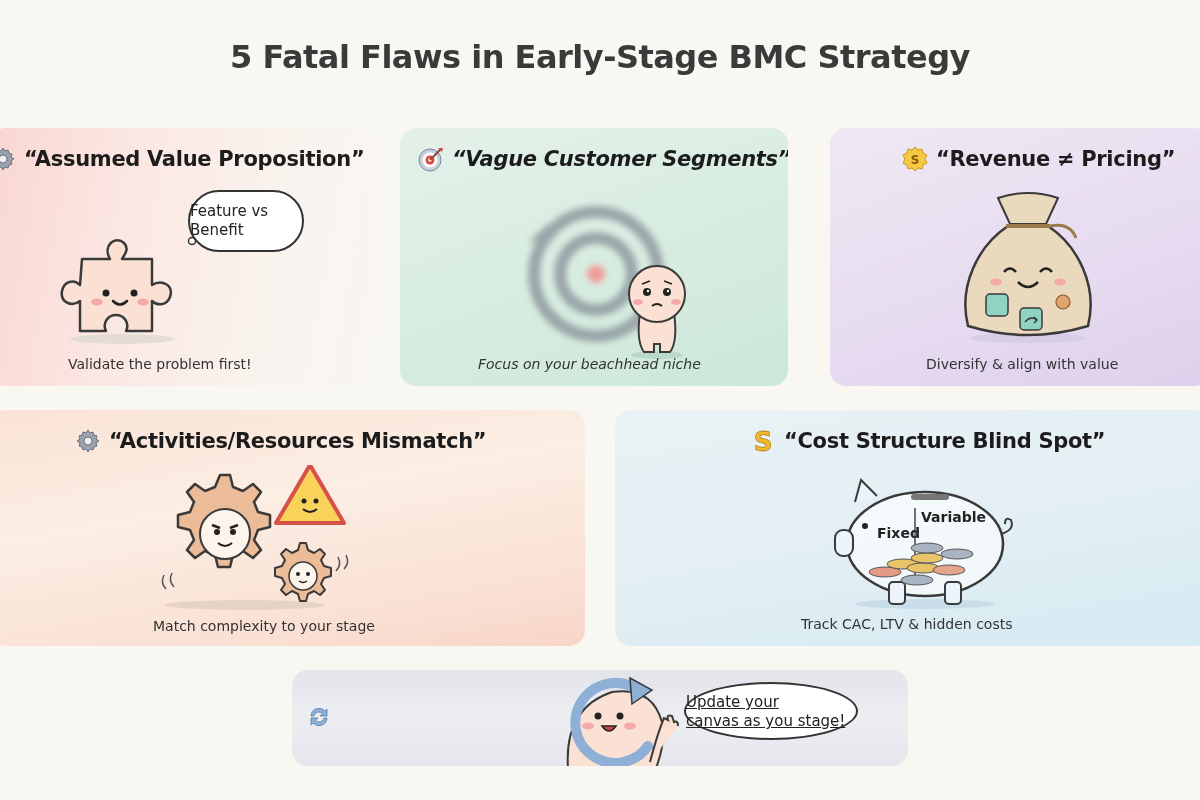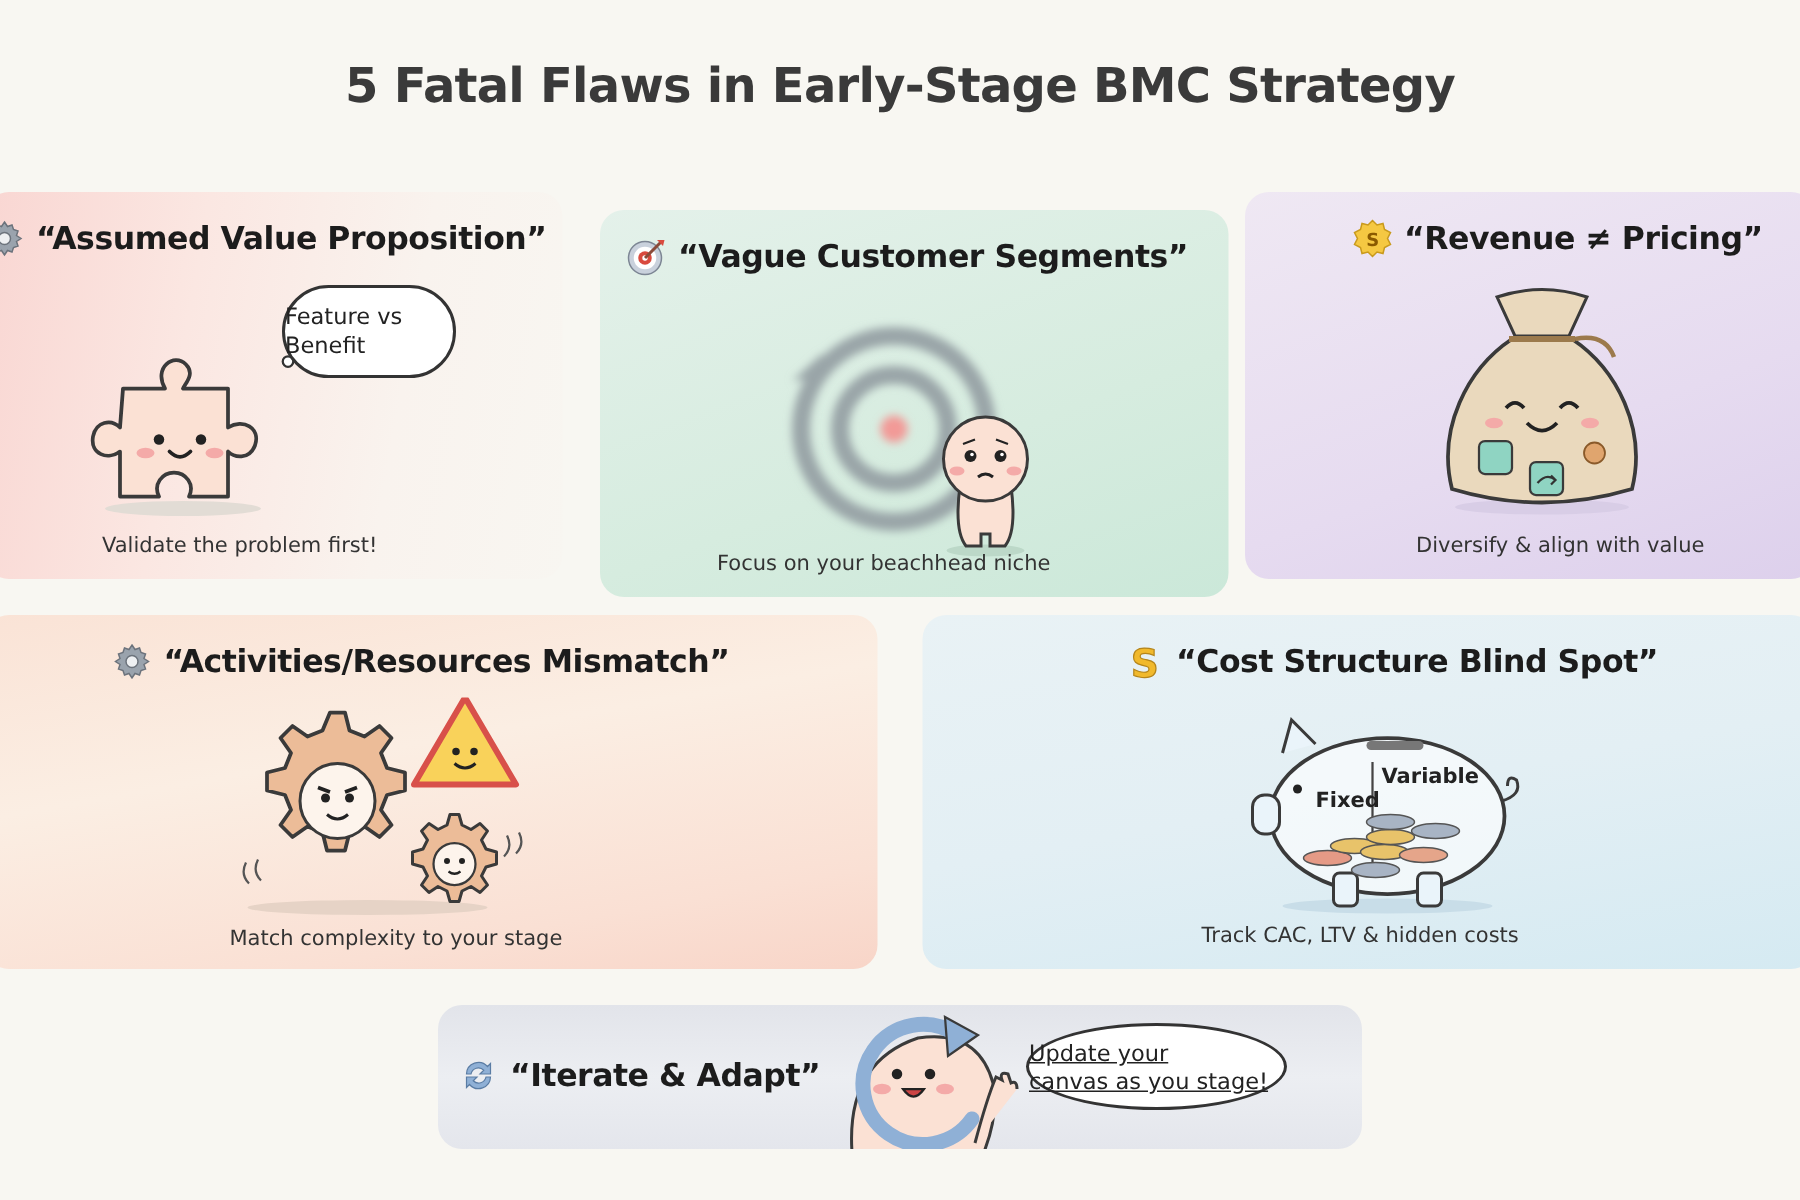--- a/index.html
+++ b/index.html
@@ -27,22 +27,22 @@
   }
   .card-caption {
     position: absolute; font-size: 14px; color: #333; white-space: nowrap;
     text-align: center;
   }
   .ico { width: 26px; height: 26px; display: inline-block; flex: none; }
   .illus { position: absolute; }
 
   #card-1 { left: -10px; top: 128px; width: 385px; height: 258px;
     background: linear-gradient(100deg, #f9d6d2 0%, #fbe7e2 35%, #f9f3ee 70%, #f8f6f1 100%); }
-  #card-2 { left: 400px; top: 140px; width: 419px; height: 258px;
-    background: linear-gradient(160deg, #e4f1ea 0%, #d6ecdf 60%, #cbe8d9 100%); }
+  #card-2 { left: 400px; top: 128px; width: 388px; height: 258px;
+    background: linear-gradient(160deg, #e4f1ea 0%, #d6ecdf 60%, #cbe8d9 100%); font-style: italic; }
   #card-3 { left: 830px; top: 128px; width: 380px; height: 258px;
     background: linear-gradient(160deg, #efe8f3 0%, #e6dbf0 60%, #ddd0ec 100%); }
   #card-4 { left: -10px; top: 410px; width: 595px; height: 236px;
     background: linear-gradient(170deg, #fae3d6 0%, #fbeee3 40%, #fae0d4 80%, #f8d5c8 100%); }
   #card-5 { left: 615px; top: 410px; width: 595px; height: 236px;
     background: linear-gradient(170deg, #e9f2f5 0%, #e3eff4 50%, #d5eaf2 100%); }
   #card-6 { left: 292px; top: 670px; width: 616px; height: 96px;
     background: linear-gradient(180deg, #e2e4ea 0%, #eceef2 50%, #e4e6ec 100%); }
 
   .bubble {
@@ -142,21 +142,21 @@
     <path d="M92 36 q20 -4 26 12" fill="none" stroke="#9c7a4c" stroke-width="3"></path>
     <path d="M46 82 q6 -7 12 0 M82 82 q6 -7 12 0" fill="none" stroke="#222" stroke-width="2.5"></path>
     <path d="M60 92 q10 10 20 0" fill="none" stroke="#222" stroke-width="2.5"></path>
     <ellipse cx="38" cy="92" rx="6" ry="3.5" fill="#f4aaa8"></ellipse>
     <ellipse cx="102" cy="92" rx="6" ry="3.5" fill="#f4aaa8"></ellipse>
     <rect x="28" y="104" width="22" height="22" rx="4" fill="#8fd4c2" stroke="#3a3a3a" stroke-width="1.5"></rect>
     <rect x="62" y="118" width="22" height="22" rx="4" fill="#8fd4c2" stroke="#3a3a3a" stroke-width="1.5"></rect>
     <path d="M67 132 q6 -7 12 -2 m-3 -3 l3 3 -3 3" fill="none" stroke="#333" stroke-width="1.5"></path>
     <circle cx="105" cy="112" r="7" fill="#e0a56e" stroke="#8a5a2a" stroke-width="1.2"></circle>
   </svg>
-  <div class="card-caption" style="left:96px; top:228px;margin-left:18px;">Diversify &amp; align with value</div>
+  <div class="card-caption" style="left:96px; top:228px;">Diversify &amp; align with value</div>
 </div>
 
 <div class="card" id="card-4">
   <div class="card-title" style="left:85px; top:18px;">
     <svg class="ico" viewBox="0 0 26 26">
       <path d="M13 2 l2 3 3-1 1 3 3 1-1 3 3 2-3 2 1 3-3 1-1 3-3-1-2 3-2-3-3 1-1-3-3-1 1-3-3-2 3-2-1-3 3-1 1-3 3 1z" fill="#9aa3ad" stroke="#6c737c"></path>
       <circle cx="13" cy="13" r="4" fill="#eef0f2" stroke="#6c737c"></circle>
     </svg>
     <span>“Activities/Resources Mismatch”</span>
   </div>
@@ -214,21 +214,20 @@
   </svg>
   <div class="card-caption" style="left:186px; top:206px;">Track CAC, LTV &amp; hidden costs</div>
 </div>
 
 <div class="card" id="card-6">
   <div class="card-title" style="left:14px; top:34px;">
     <svg class="ico" viewBox="0 0 26 26">
       <path d="M5 12 a8 8 0 0 1 14 -5 l2 -2 v7 h-7 l2.5 -2.5 a5 5 0 0 0 -8.5 2.5z" fill="#8fb0d6" stroke="#5a7ca4" stroke-width="0.8"></path>
       <path d="M21 14 a8 8 0 0 1 -14 5 l-2 2 v-7 h7 l-2.5 2.5 a5 5 0 0 0 8.5 -2.5z" fill="#8fb0d6" stroke="#5a7ca4" stroke-width="0.8"></path>
     </svg>
-    <span>“Iterate &amp; Adapt”</span>
   </div>
   <svg class="illus" style="left:258px; top:2px;" width="130" height="96" viewBox="0 0 130 96">
     <path d="M18 96 q-4 -60 44 -76 q40 -6 50 30 q4 20 -6 46z" fill="#fbe1d4" stroke="#3a3a3a" stroke-width="2"></path>
     <path d="M88 18 a40 40 0 1 0 10 56" fill="none" stroke="#8fb0d6" stroke-width="10" stroke-linecap="round"></path>
     <path d="M80 6 l22 12 -20 14z" fill="#8fb0d6" stroke="#3a3a3a" stroke-width="1.5"></path>
     <circle cx="48" cy="44" r="3.5" fill="#222"></circle>
       <circle cx="70" cy="44" r="3.5" fill="#222"></circle>
     <path d="M52 54 q7 10 14 0z" fill="#c44" stroke="#222" stroke-width="1.5"></path>
     <ellipse cx="38" cy="54" rx="6" ry="3.5" fill="#f4aaa8"></ellipse>
     <ellipse cx="80" cy="54" rx="6" ry="3.5" fill="#f4aaa8"></ellipse>

